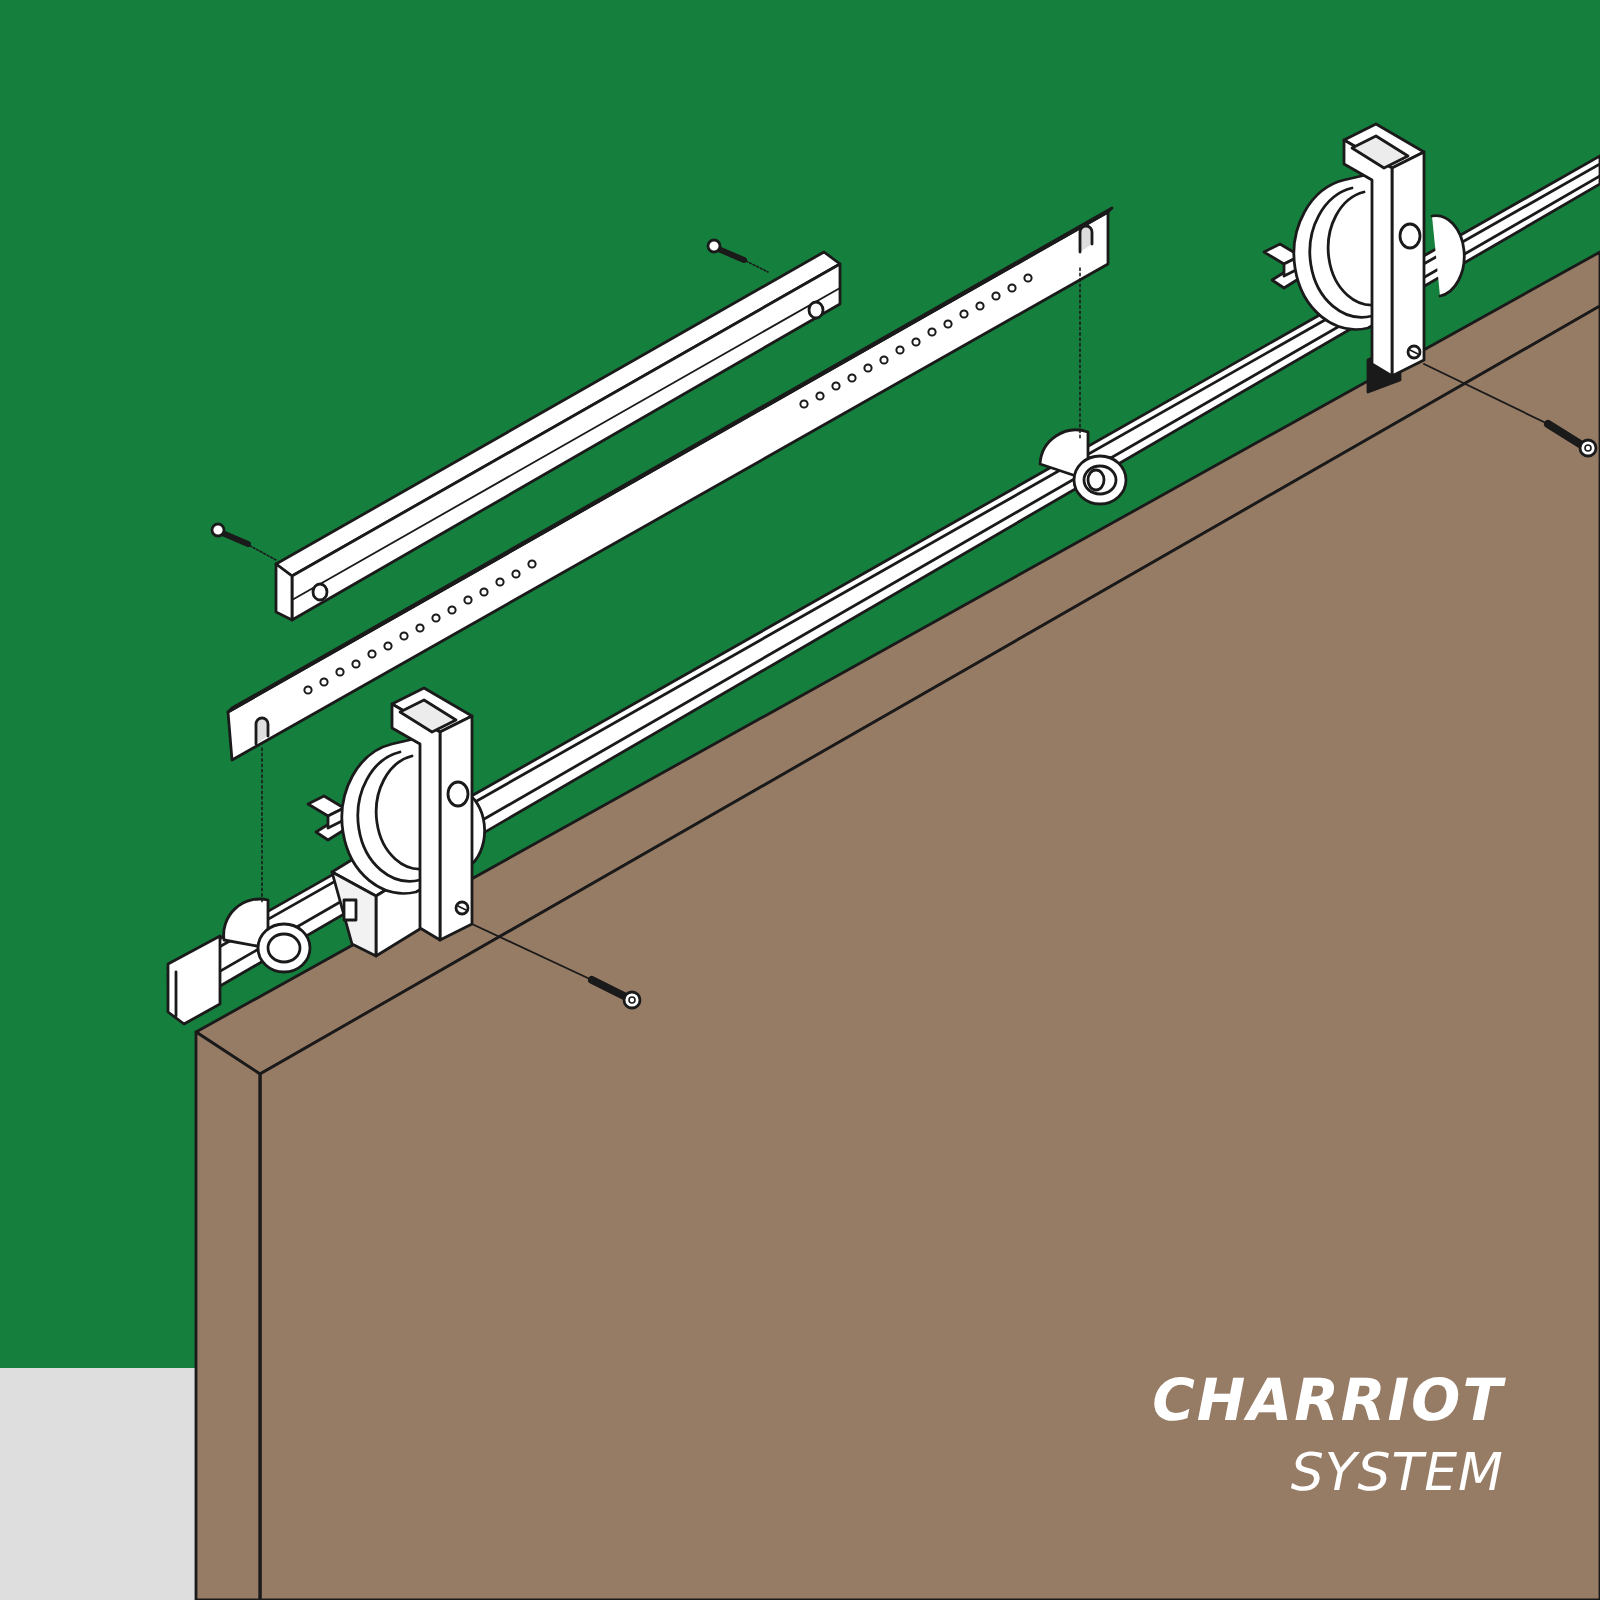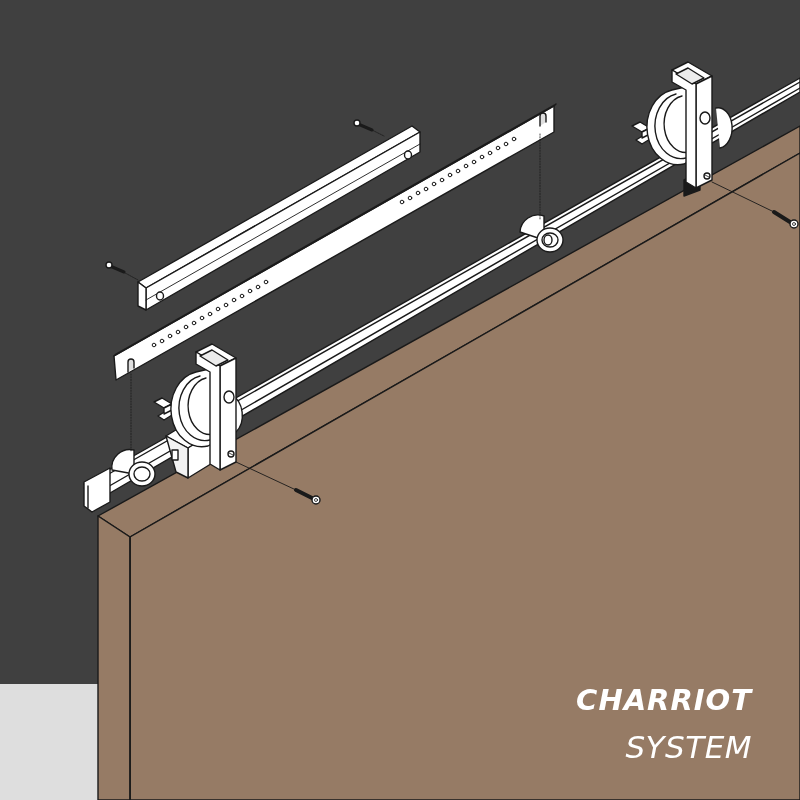--- a/index.html
+++ b/index.html
@@ -1,21 +1,21 @@
 <!DOCTYPE html>
 <html><head>
 <meta charset="utf-8">
 <style>
   html, body { margin: 0; padding: 0; }
   body { width: 800px; height: 800px; overflow: hidden; background: #dedede; }
-  .stage { position: relative; width: 800px; height: 684px; background: #404040; }
+  .stage { position: relative; width: 800px; height: 684px; background: #15803d; }
   svg.art { position: absolute; left: 0; top: 0; width: 800px; height: 800px; }
   .caption { position: absolute; right: 48px; top: 684px; text-align: right; color: #ffffff; }
   .caption .t1 { font-family: "DejaVu Sans", sans-serif; font-weight: bold; font-style: italic; font-size: 29px; letter-spacing: 1px; line-height: 32px; }
-  .caption .t2 { font-family: "DejaVu Sans", sans-serif; font-weight: normal; font-style: italic; font-size: 31px; letter-spacing: 0.5px; line-height: 34px; margin-top: 14px; }
+  .caption .t2 { font-family: "DejaVu Sans", sans-serif; font-weight: normal; font-style: italic; font-size: 26px; letter-spacing: 0.5px; line-height: 34px; margin-top: 4px; }
 </style>
 </head>
 <body>
 
 <div class="stage">
   <svg class="art" viewBox="0 0 800 800">
     <g stroke="#1a1a1a" stroke-width="1.4" stroke-linejoin="round" stroke-linecap="round">
 
       <g>
 

